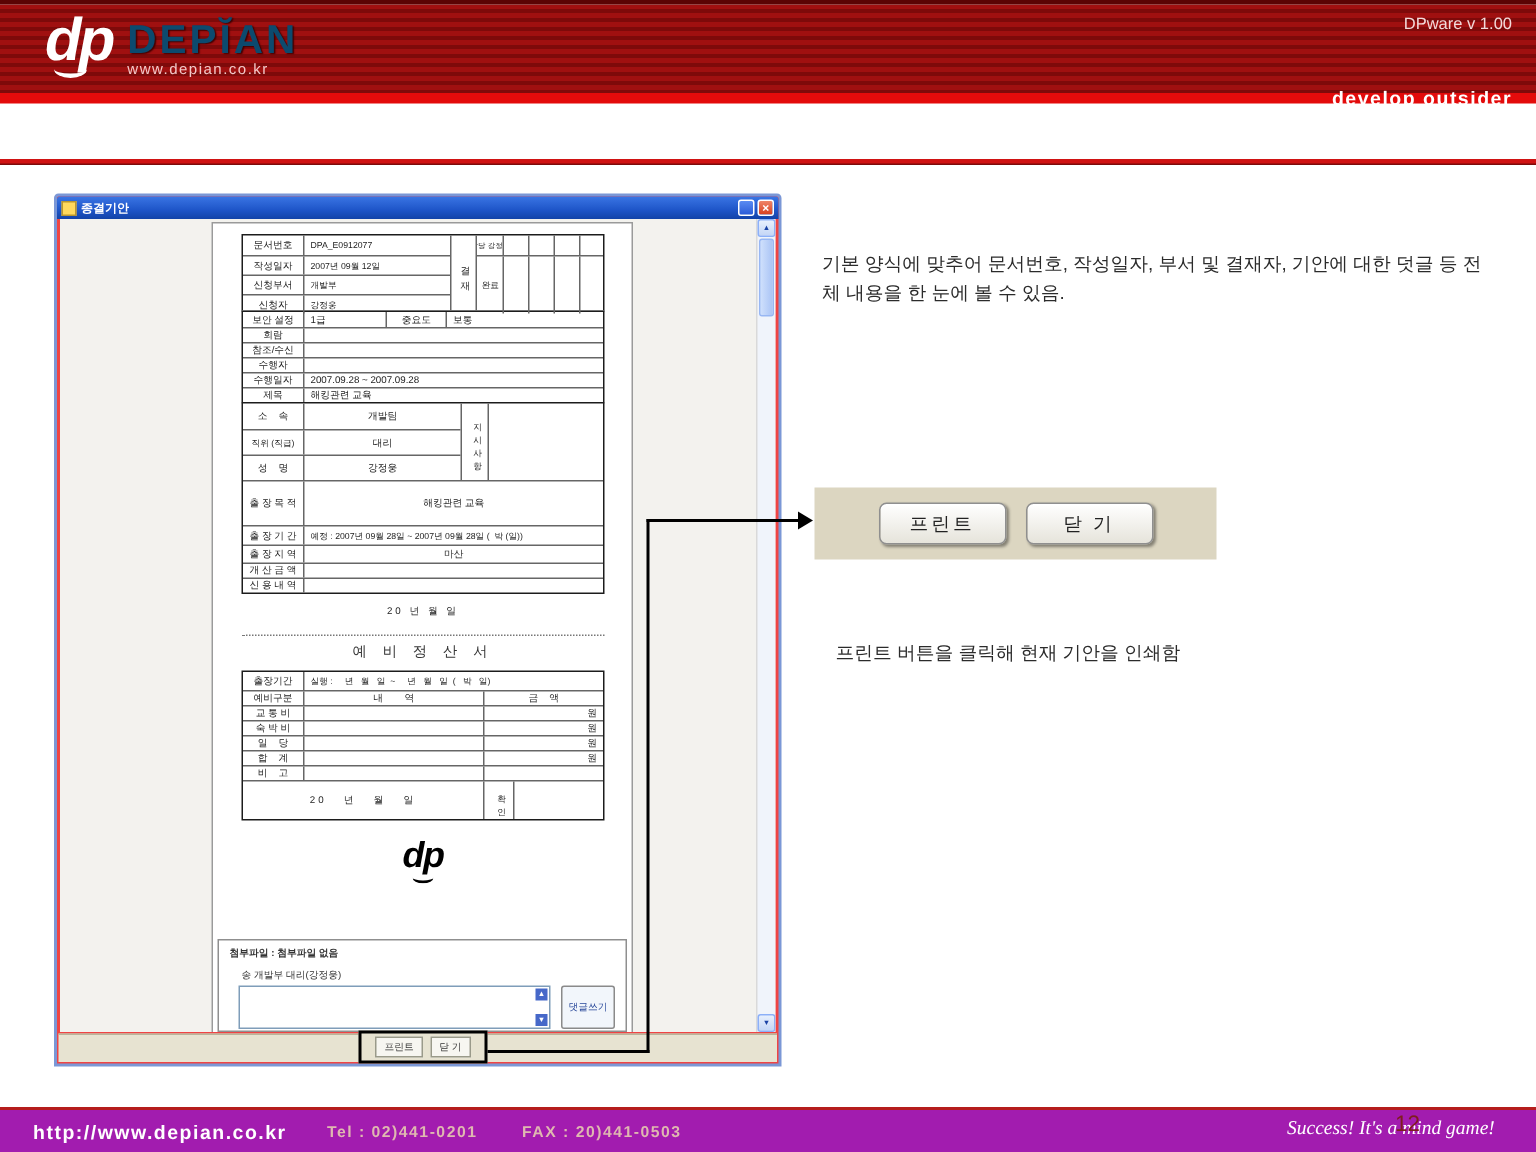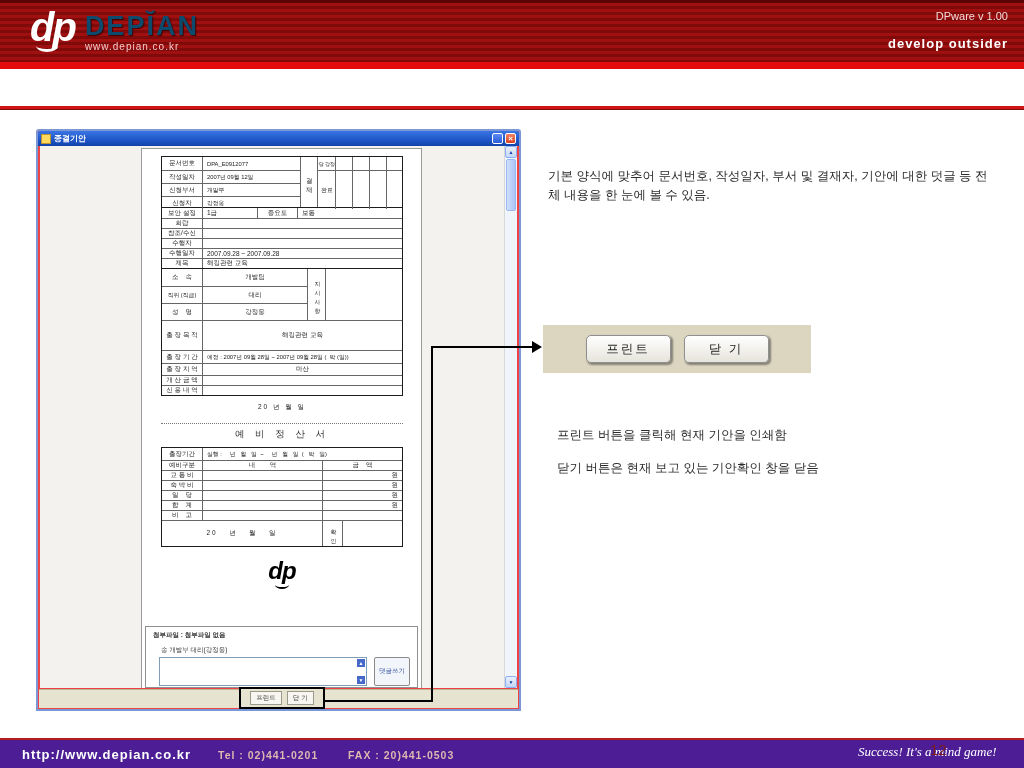--- a/index.html
+++ b/index.html
@@ -12,21 +12,21 @@
     border-top:3px solid #5a0404;}
   .banner-strip{position:absolute;top:62px;left:0;right:0;height:7px;background:#e30b0b;}
   .logo{position:absolute;left:30px;top:6px;display:flex;align-items:flex-start;}
   .logo-dp{font-size:40px;font-weight:bold;font-style:italic;color:#fff;line-height:42px;letter-spacing:-2px;}
   .logo-arc{width:22px;height:9px;border-bottom:3px solid #fff;border-radius:50%;margin:-8px 0 0 6px;}
   .logo-right{margin-left:10px;padding-top:6px;}
   .logo-name{font-size:27px;font-weight:bold;color:#0c4a6e;letter-spacing:2px;line-height:28px;
     text-shadow:1px 1px 1px #400000;}
   .logo-url{font-size:10px;color:#f3c9c9;margin-top:1px;letter-spacing:1px;}
   .banner-version{position:absolute;right:16px;top:10px;font-size:11px;color:#f2dada;}
-  .banner-tagline{position:absolute;right:16px;top:36px;font-size:13px;font-weight:bold;color:#fff;letter-spacing:1px;}
+  .banner-tagline{position:absolute;right:16px;top:58px;font-size:13px;font-weight:bold;color:#fff;letter-spacing:1px;}
 
   .slide-title{position:absolute;left:17px;top:80px;font-size:17px;font-weight:bold;color:#111;letter-spacing:0.5px;}
   .title-rule{position:absolute;left:0;right:0;top:106px;height:3px;background:#d01313;border-bottom:1px solid #7c0b0b;}
 
   
   .win{position:absolute;left:36px;top:129px;width:485px;height:582px;background:#ef4444;
        border:2px solid #7b97d6;border-radius:3px 3px 0 0;box-sizing:border-box;}
   .titlebar{position:absolute;top:0;left:0;right:0;height:15px;
     background:linear-gradient(180deg,#3a75e4 0,#1e55c8 60%,#1243a8 100%);
     display:flex;align-items:center;padding:0 3px;border-radius:2px 2px 0 0;}
@@ -101,21 +101,21 @@
   .big-btn{width:83px;height:26px;background:linear-gradient(#ffffff,#e6e4db);border:1px solid #8f8f8f;
     border-radius:5px;box-shadow:1.5px 1.5px 2px rgba(0,0,0,.4), inset 0 1px 0 #fff;
     font-size:12.5px;color:#222;display:flex;align-items:center;justify-content:center;letter-spacing:2px;
     font-family:"Liberation Sans",sans-serif;}
   .note{position:absolute;font-size:12.5px;color:#2b2b2b;line-height:19px;}
   .note-summary{left:548px;top:167px;width:452px;}
   .note-print{left:557px;top:426px;}
   .note-close{left:557px;top:459px;}
 
   
-  .footer{position:absolute;left:0;right:0;top:738px;height:30px;background:#4c1d95;border-top:2px solid #b51d1d;box-sizing:border-box;}
+  .footer{position:absolute;left:0;right:0;top:738px;height:30px;background:#a21caf;border-top:2px solid #b51d1d;box-sizing:border-box;}
   .foot-url{position:absolute;left:22px;top:7px;font-size:13px;font-weight:bold;color:#fff;letter-spacing:1px;}
   .foot-tel{position:absolute;left:218px;top:9px;font-size:10.5px;font-weight:bold;color:#dfb8b0;letter-spacing:1px;}
   .foot-fax{position:absolute;left:348px;top:9px;font-size:10.5px;font-weight:bold;color:#dfb8b0;letter-spacing:1px;}
   .foot-page{position:absolute;left:930px;top:3px;font-size:15px;color:#3c3c3c;}
   .foot-slogan{position:absolute;left:858px;top:4px;font-size:13px;font-style:italic;color:#fff;
     font-family:"Liberation Serif",serif;white-space:nowrap;}
 </style>
 </head>
 <body>
 
@@ -352,21 +352,20 @@
   <div class="arrow-seg" style="left:431px;top:346px;width:102px;height:2px"></div>
   <div class="arrow-head" style="left:532px;top:341px"></div>
 
   <div class="panel">
     <div class="big-btn">프린트</div>
     <div class="big-btn">닫 기</div>
   </div>
 
   <div class="note note-summary">기본 양식에 맞추어 문서번호, 작성일자, 부서 및 결재자, 기안에 대한 덧글 등 전체 내용을 한 눈에 볼 수 있음.</div>
   <div class="note note-print">프린트 버튼을 클릭해 현재 기안을 인쇄함</div>
-  <div class="note note-close">닫기 버튼은 현재 보고 있는 기안확인 창을 닫음</div>
 
   <div class="footer">
     <div class="foot-url">http://www.depian.co.kr</div>
     <div class="foot-tel">Tel : 02)441-0201</div>
     <div class="foot-fax">FAX : 20)441-0503</div>
     <div class="foot-slogan">Success! It's a mind game!</div>
   </div>
   <div class="foot-page" style="position:absolute;left:930px;top:741px;font-size:15px;color:#7f1d1d;">12</div>
 
 </div>

